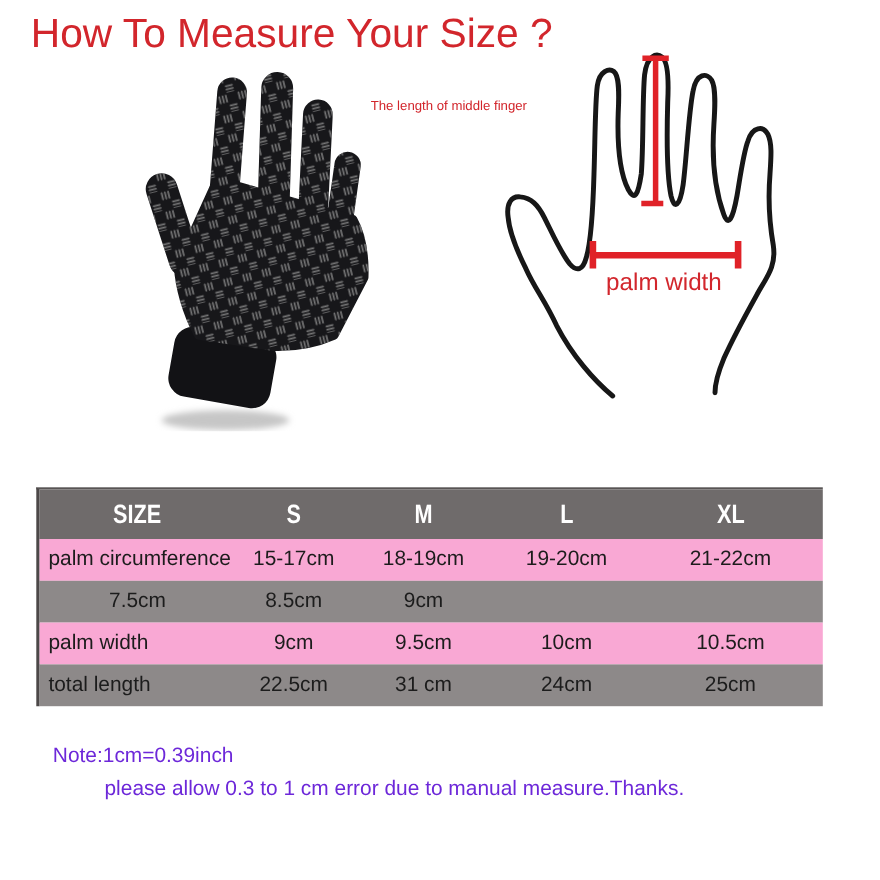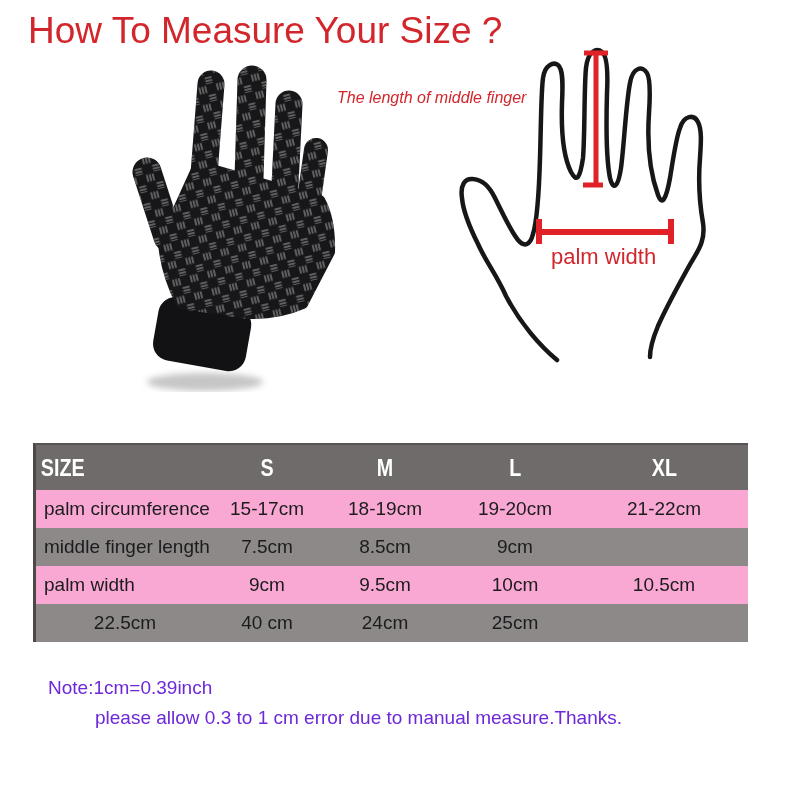--- a/index.html
+++ b/index.html
@@ -7,38 +7,38 @@
     position:relative;width:800px;height:800px;background:#ffffff;
     font-family:"Liberation Sans",sans-serif;overflow:hidden;
   }
   .title{
     position:absolute;left:28px;top:10px;margin:0;
     font-size:37px;font-weight:400;color:#d2262c;white-space:nowrap;
   }
   .glove-svg{position:absolute;left:113px;top:52px;width:235px;height:340px;}
   .hand-svg{position:absolute;left:450px;top:38px;width:320px;height:345px;}
   .diagram-label{position:absolute;color:#d2262c;white-space:nowrap;}
-  .lbl-finger{left:337px;top:89px;font-size:16px;font-style:italic;}
+  .lbl-finger{left:337px;top:89px;font-size:12px;}
   .lbl-palm{left:551px;top:244px;font-size:22px;}
   .size-table{
     position:absolute;left:33px;top:443px;width:715px;
     border-left:3px solid #4c4848;border-top:2px solid #585454;
     box-sizing:border-box;
   }
   .tr{display:grid;grid-template-columns:178px 106px 130px 130px 168px;}
   .tr.head{height:45px;background:#6f6b6b;}
   .tr.light{height:38px;background:#f9a8d4;}
   .tr.dark{height:38px;background:#8d8989;}
   .td,.th{
     display:flex;align-items:center;justify-content:center;
     font-size:19px;color:#1c1c1c;white-space:nowrap;overflow:visible;
   }
   .th{color:#ffffff;font-size:24px;font-weight:bold;}
   .th .condense{display:inline-block;transform:scaleX(.82);transform-origin:center;}
-  .th.label-cell{justify-content:flex-start;}
+  .th.label-cell{justify-content:center;}
   .td.label-cell{justify-content:flex-start;padding-left:8px;}
   .note{position:absolute;color:#6d28d9;font-size:19px;white-space:nowrap;}
   .note-1{left:48px;top:677px;}
   .note-2{left:95px;top:707px;}
 </style>
 </head>
 <body>
 
 <div class="canvas">
 
@@ -145,35 +145,35 @@
         </div>
     </div>
     <div class="tr light">
       <div class="td label-cell">palm circumference</div>
       <div class="td">15-17cm</div>
       <div class="td">18-19cm</div>
       <div class="td">19-20cm</div>
       <div class="td">21-22cm</div>
     </div>
     <div class="tr dark">
-      <div class="td label-cell">middle finger length</div>
       <div class="td">7.5cm</div>
       <div class="td">8.5cm</div>
       <div class="td">9cm</div>
     </div>
     <div class="tr light">
       <div class="td label-cell">palm width</div>
       <div class="td">9cm</div>
       <div class="td">9.5cm</div>
       <div class="td">10cm</div>
       <div class="td">10.5cm</div>
     </div>
     <div class="tr dark">
+      <div class="td label-cell">total length</div>
       <div class="td">22.5cm</div>
-      <div class="td">40 cm</div>
+      <div class="td">31 cm</div>
       <div class="td">24cm</div>
       <div class="td">25cm</div>
     </div>
   </div>
 
   <div class="note note-1">Note:1cm=0.39inch</div>
   <div class="note note-2">please allow 0.3 to 1 cm error due to manual measure.Thanks.</div>
 
 </div>
 

